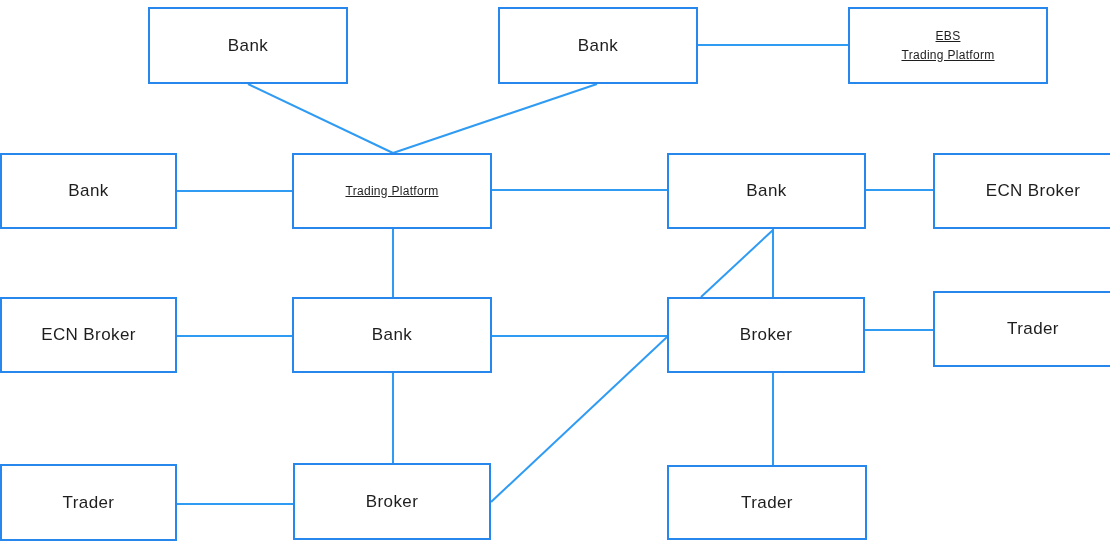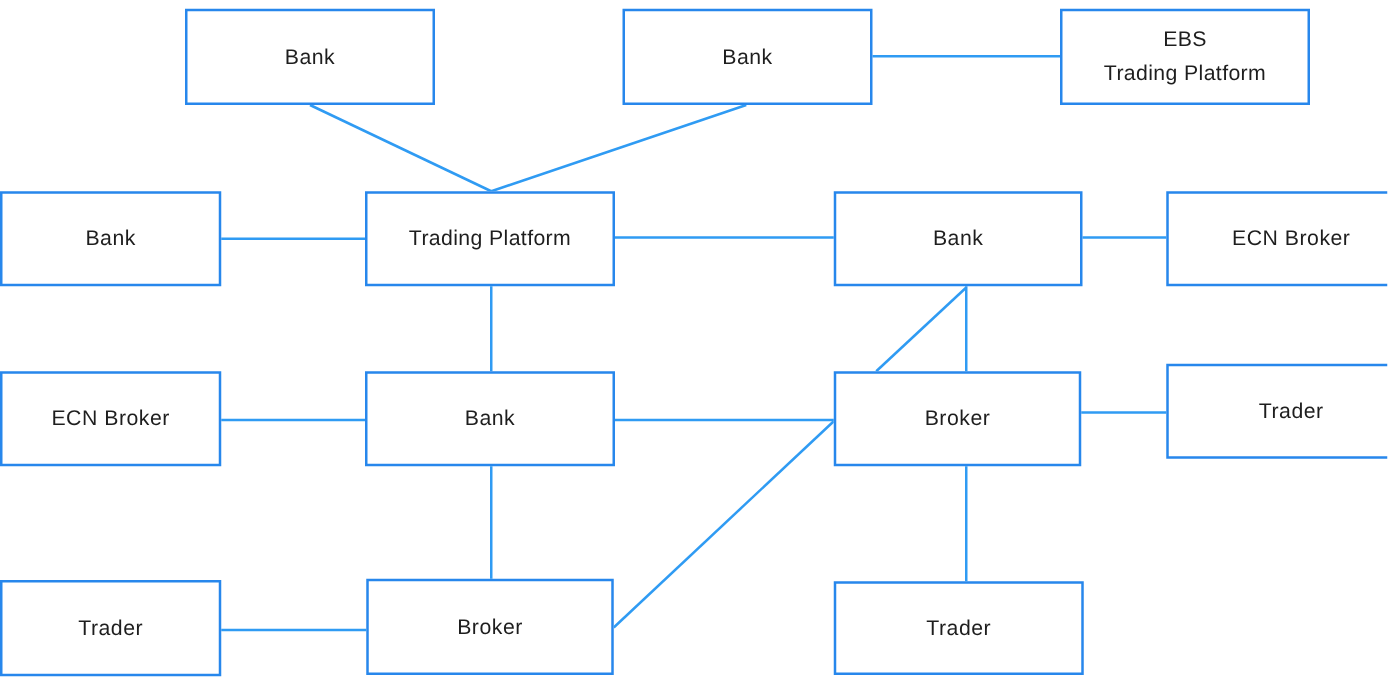--- a/index.html
+++ b/index.html
@@ -26,23 +26,24 @@
     justify-content: center;
     text-align: center;
     color: var(--text-color, #1E1E1E);
   }
   .node .lbl {
     font-size: 17px;
     letter-spacing: 0.4px;
     line-height: 1.25;
   }
   .node.small .lbl {
-    font-size: 17px;
+    font-size: 12px;
     letter-spacing: 0.3px;
     line-height: 1.55;
+    text-decoration: underline;
   }
 </style>
 </head>
 <body>
 
 <div class="canvas">
   <svg id="edge-layer" width="1110" height="550" viewBox="0 0 1110 550" xmlns="http://www.w3.org/2000/svg">
       <line x1="248" y1="84" x2="393" y2="153" stroke="#2F9BF3" stroke-width="2"></line>
       <line x1="597" y1="84" x2="393" y2="153" stroke="#2F9BF3" stroke-width="2"></line>
       <line x1="697" y1="45" x2="848" y2="45" stroke="#2F9BF3" stroke-width="2"></line>

